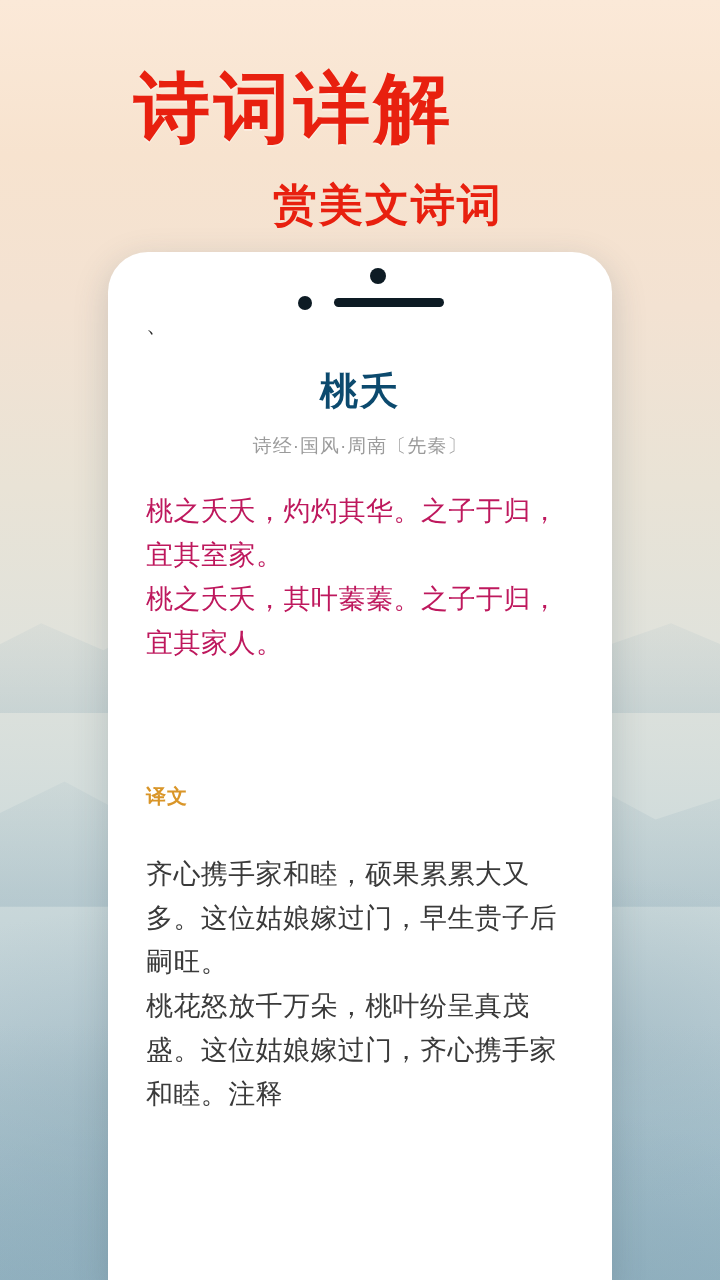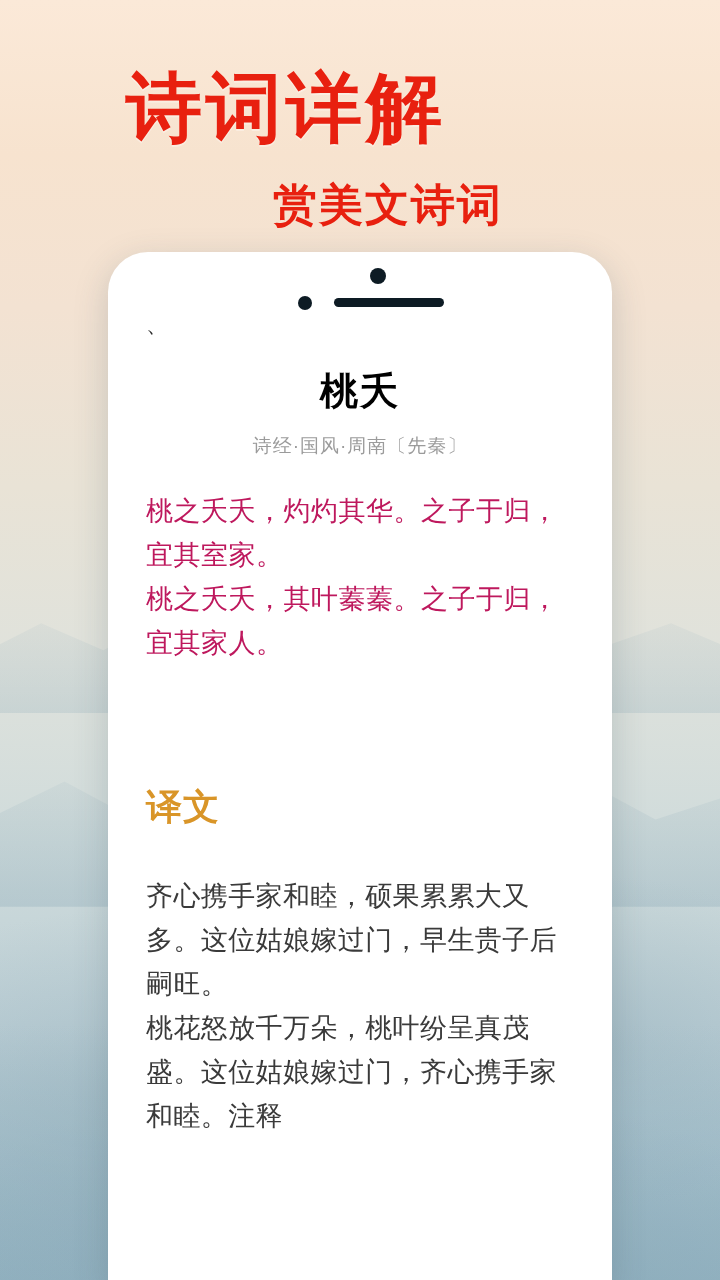--- a/index.html
+++ b/index.html
@@ -79,20 +79,21 @@
     position: absolute;
     top: 58px;
     left: 0;
     width: 572px;
     text-align: center;
     font-size: 76px;
     font-weight: bold;
     letter-spacing: 4px;
     color: #e8200f;
     text-shadow: 0 2px 0 rgba(255,255,255,0.35);
+    padding-left: 8px;
   }
   .title-sub {
     position: absolute;
     top: 176px;
     left: 0;
     width: 720px;
     text-align: center;
     font-size: 44px;
     font-weight: bold;
     letter-spacing: 2px;
@@ -158,21 +159,21 @@
     line-height: 1;
     height: 26px;
     margin-top: 2px;
   }
 
   .poem-title {
     margin-top: 26px;
     text-align: center;
     font-size: 38px;
     font-weight: bold;
-    color: #000000;
+    color: #0c4a6e;
     letter-spacing: 2px;
   }
   .poem-source {
     margin-top: 16px;
     text-align: center;
     font-size: 19px;
     color: #9b9b9b;
     letter-spacing: 1px;
   }
 
@@ -182,21 +183,21 @@
     line-height: 44px;
     color: #be185d;
     letter-spacing: 0.5px;
   }
   .poem-body .line {
     margin: 0;
   }
 
   .section-head {
     margin-top: 118px;
-    font-size: 36px;
+    font-size: 20px;
     font-weight: bold;
     color: #d99528;
     letter-spacing: 1px;
   }
 
   .translation {
     margin-top: 42px;
     font-size: 27px;
     line-height: 44px;
     color: #3a3a3a;

